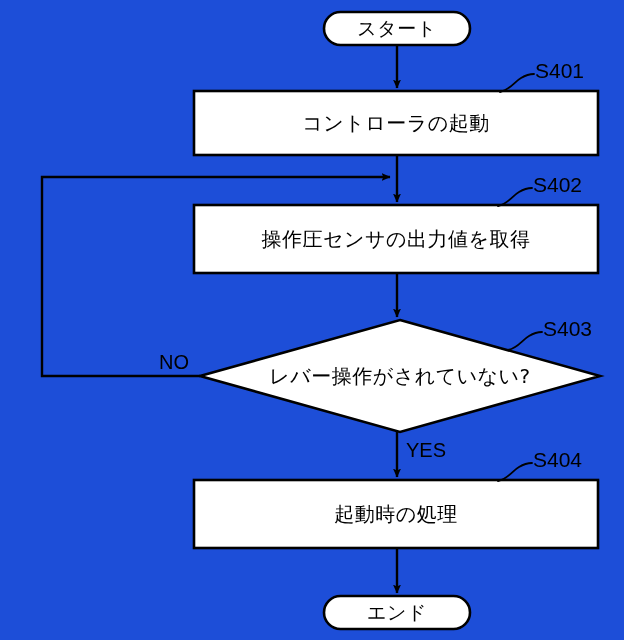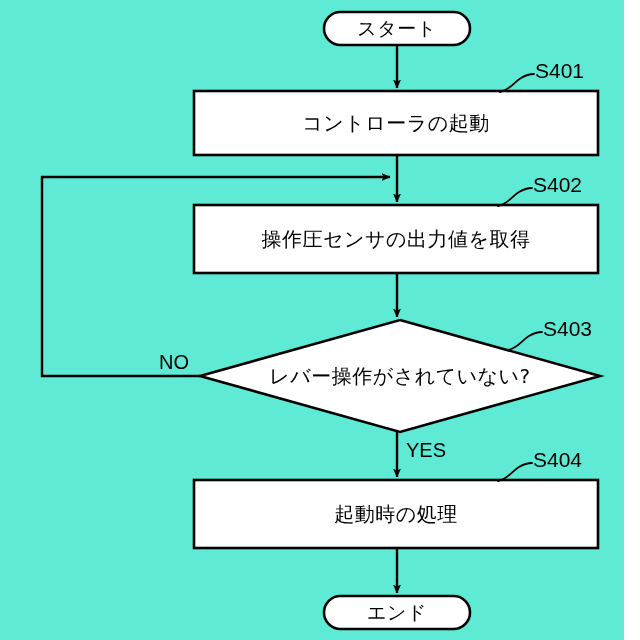--- a/index.html
+++ b/index.html
@@ -11,21 +11,21 @@
   body {
     width: 640px;
     height: 640px;
     overflow: hidden;
     font-family: "Liberation Sans", "DejaVu Sans", sans-serif;
   }
   #flowchart-root {
     position: relative;
     width: 624px;
     height: 640px;
-    background: #5eead4;
+    background: #1d4ed8;
   }
   svg#flow-svg {
     display: block;
     width: 640px;
     height: 640px;
   }
   .node-shape {
     fill: #ffffff;
     stroke: #000000;
     stroke-width: 2.6;

